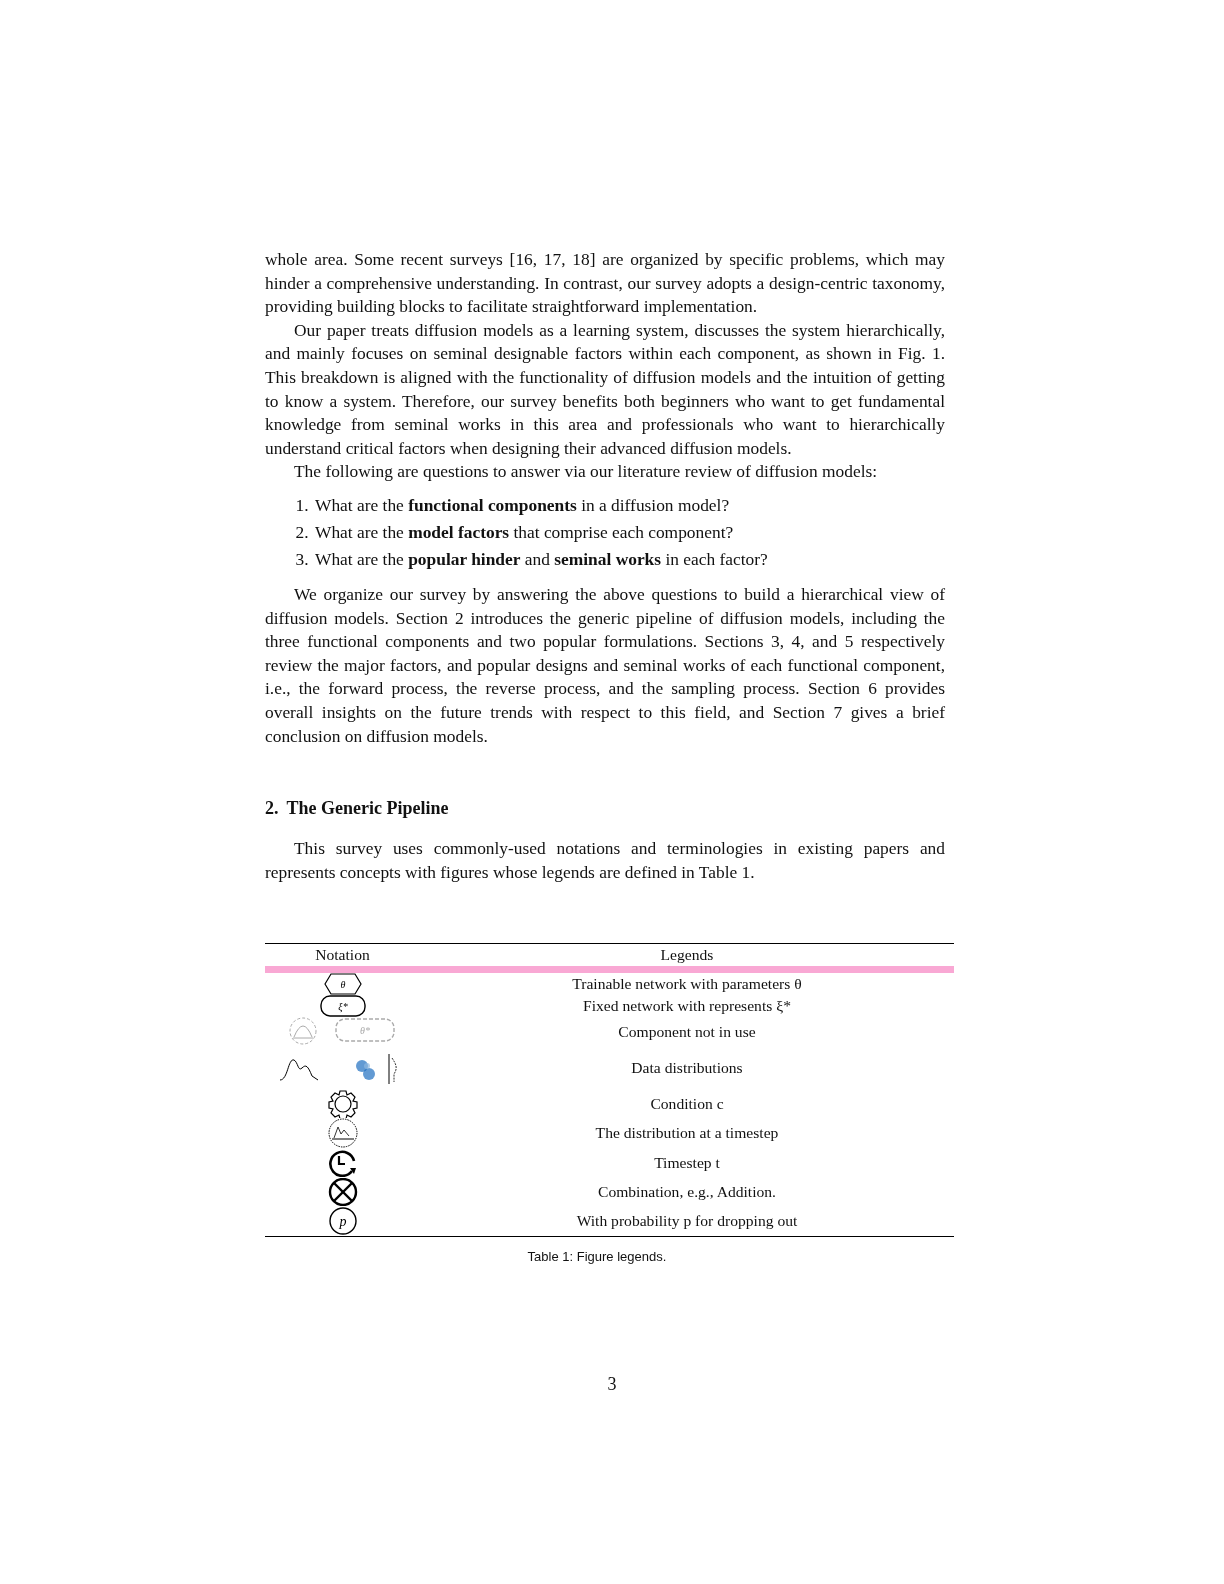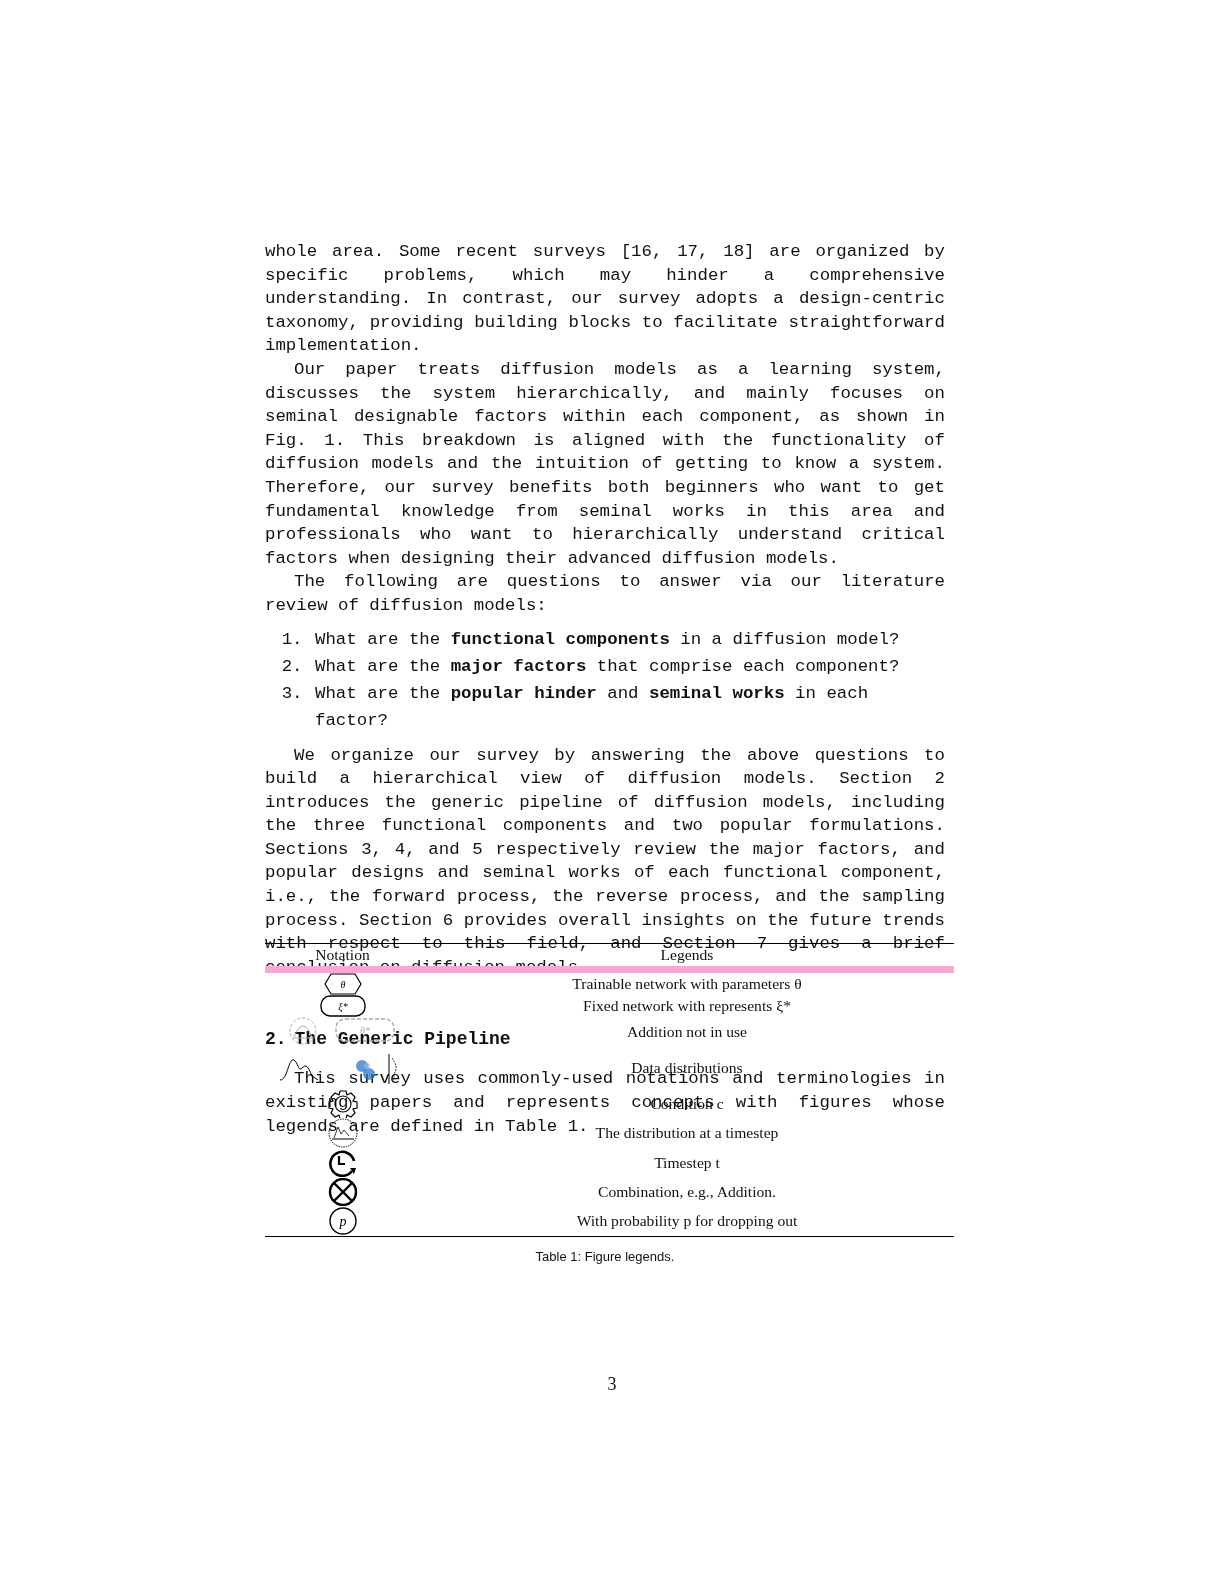--- a/index.html
+++ b/index.html
@@ -1,43 +1,43 @@
 <!DOCTYPE html>
 <html><head>
 <meta charset="utf-8">
 <style>
   html, body { margin: 0; padding: 0; background: #ffffff; }
   body { width: 1224px; height: 1584px; position: relative; font-family: "Liberation Serif", "DejaVu Serif", serif; color: #111; }
-  .page { position: absolute; left: 265px; top: 240px; width: 680px; font-family: Liberation Mono, monospace; }
+  .page { position: absolute; left: 265px; top: 248px; width: 680px; }
   p { margin: 0; font-size: 17.4px; line-height: 23.6px; text-align: justify; }
   p.indent { text-indent: 29px; }
   ol { margin: 8px 0 0 0; padding-left: 48px; font-size: 17.4px; line-height: 27px; }
   ol li { padding-left: 2px; }
   .heading { margin-top: 50px; font-weight: bold; font-size: 18px; }
   .heading .num { margin-right: 8px; }
   .after-heading { margin-top: 18px; }
   table.legend { position: absolute; left: 265px; top: 943px; width: 689px; border-collapse: collapse; font-size: 15.6px; }
   table.legend th { font-weight: normal; border-top: 1.5px solid #000; border-bottom: 7px solid #f9a8d4; height: 22px; padding: 0; }
   table.legend td { padding: 0; text-align: center; }
   table.legend tr.last td { border-bottom: 1.5px solid #000; }
   td.icon-cell { width: 155px; }
-  .caption { position: absolute; left: 265px; width: 680px; top: 1249px; text-align: center; font-family: "Liberation Sans", "DejaVu Sans", sans-serif; font-size: 13px; }
+  .caption { position: absolute; left: 257px; width: 680px; top: 1249px; text-align: center; font-family: "Liberation Sans", "DejaVu Sans", sans-serif; font-size: 13px; }
   .pagenum { position: absolute; left: 0; width: 1224px; top: 1374px; text-align: center; font-size: 18px; }
   svg { display: inline-block; vertical-align: middle; }
 </style>
 </head>
 <body>
 
 <div class="page">
   <p>whole area. Some recent surveys [16, 17, 18] are organized by specific problems, which may hinder a comprehensive understanding. In contrast, our survey adopts a design-centric taxonomy, providing building blocks to facilitate straightforward implementation.</p>
   <p class="indent">Our paper treats diffusion models as a learning system, discusses the system hierarchically, and mainly focuses on seminal designable factors within each component, as shown in Fig. 1. This breakdown is aligned with the functionality of diffusion models and the intuition of getting to know a system. Therefore, our survey benefits both beginners who want to get fundamental knowledge from seminal works in this area and professionals who want to hierarchically understand critical factors when designing their advanced diffusion models.</p>
   <p class="indent">The following are questions to answer via our literature review of diffusion models:</p>
   <ol>
     <li><span>What are the </span><b>functional components</b><span> in a diffusion model?</span></li>
-    <li><span>What are the </span><b>major factors</b><span> that comprise each component?</span></li>
+    <li><span>What are the </span><b>model factors</b><span> that comprise each component?</span></li>
     <li><span>What are the </span><b>popular hinder</b><span> and </span><b>seminal works</b><span> in each factor?</span></li>
   </ol>
   <p class="indent" style="margin-top:10px">We organize our survey by answering the above questions to build a hierarchical view of diffusion models. Section 2 introduces the generic pipeline of diffusion models, including the three functional components and two popular formulations. Sections 3, 4, and 5 respectively review the major factors, and popular designs and seminal works of each functional component, i.e., the forward process, the reverse process, and the sampling process. Section 6 provides overall insights on the future trends with respect to this field, and Section 7 gives a brief conclusion on diffusion models.</p>
   <div class="heading"><span class="num">2.</span><span>The Generic Pipeline</span></div>
   <p class="indent after-heading">This survey uses commonly-used notations and terminologies in existing papers and represents concepts with figures whose legends are defined in Table 1.</p>
 </div>
 
 <table class="legend">
   <thead>
     <tr>
@@ -61,21 +61,21 @@
       <td>Fixed network with represents ξ*</td>
     </tr>
     <tr style="height:30px">
       <td class="icon-cell"><svg width="110" height="30" viewBox="0 0 110 30">
             <circle cx="15" cy="14" r="13" fill="none" stroke="#aaa" stroke-dasharray="3,2"></circle>
             <path d="M6,20 Q15,-2 24,20" fill="none" stroke="#aaa"></path>
             <line x1="5" y1="21" x2="25" y2="21" stroke="#aaa"></line>
             <rect x="48" y="2" width="58" height="22" rx="9" fill="none" stroke="#aaa" stroke-width="1.4" stroke-dasharray="4,2"></rect>
             <text x="77" y="17" font-size="10" fill="#aaa" font-style="italic" text-anchor="middle" font-family="Liberation Serif, serif">θ*</text>
           </svg></td>
-      <td>Addition not in use</td>
+      <td>Component not in use</td>
     </tr>
     <tr style="height:42px">
       <td class="icon-cell"><svg width="130" height="36" viewBox="0 0 130 36">
             <path d="M2,30 C10,30 10,8 16,10 C20,12 20,22 24,18 C28,14 30,16 34,26 L40,30" fill="none" stroke="#000" stroke-width="1"></path>
             <circle cx="84" cy="16" r="6" fill="#1f6fc0" opacity="0.7"></circle>
             <circle cx="91" cy="24" r="6" fill="#1f6fc0" opacity="0.7"></circle>
             <circle cx="89" cy="16" r="3" fill="#8fb8e0" opacity="0.7"></circle>
             <line x1="111" y1="4" x2="111" y2="34" stroke="#000"></line>
             <path d="M114,8 C118,14 120,18 116,24 L116,32" fill="none" stroke="#000" stroke-width="0.8" stroke-dasharray="2,1"></path>
           </svg></td>

